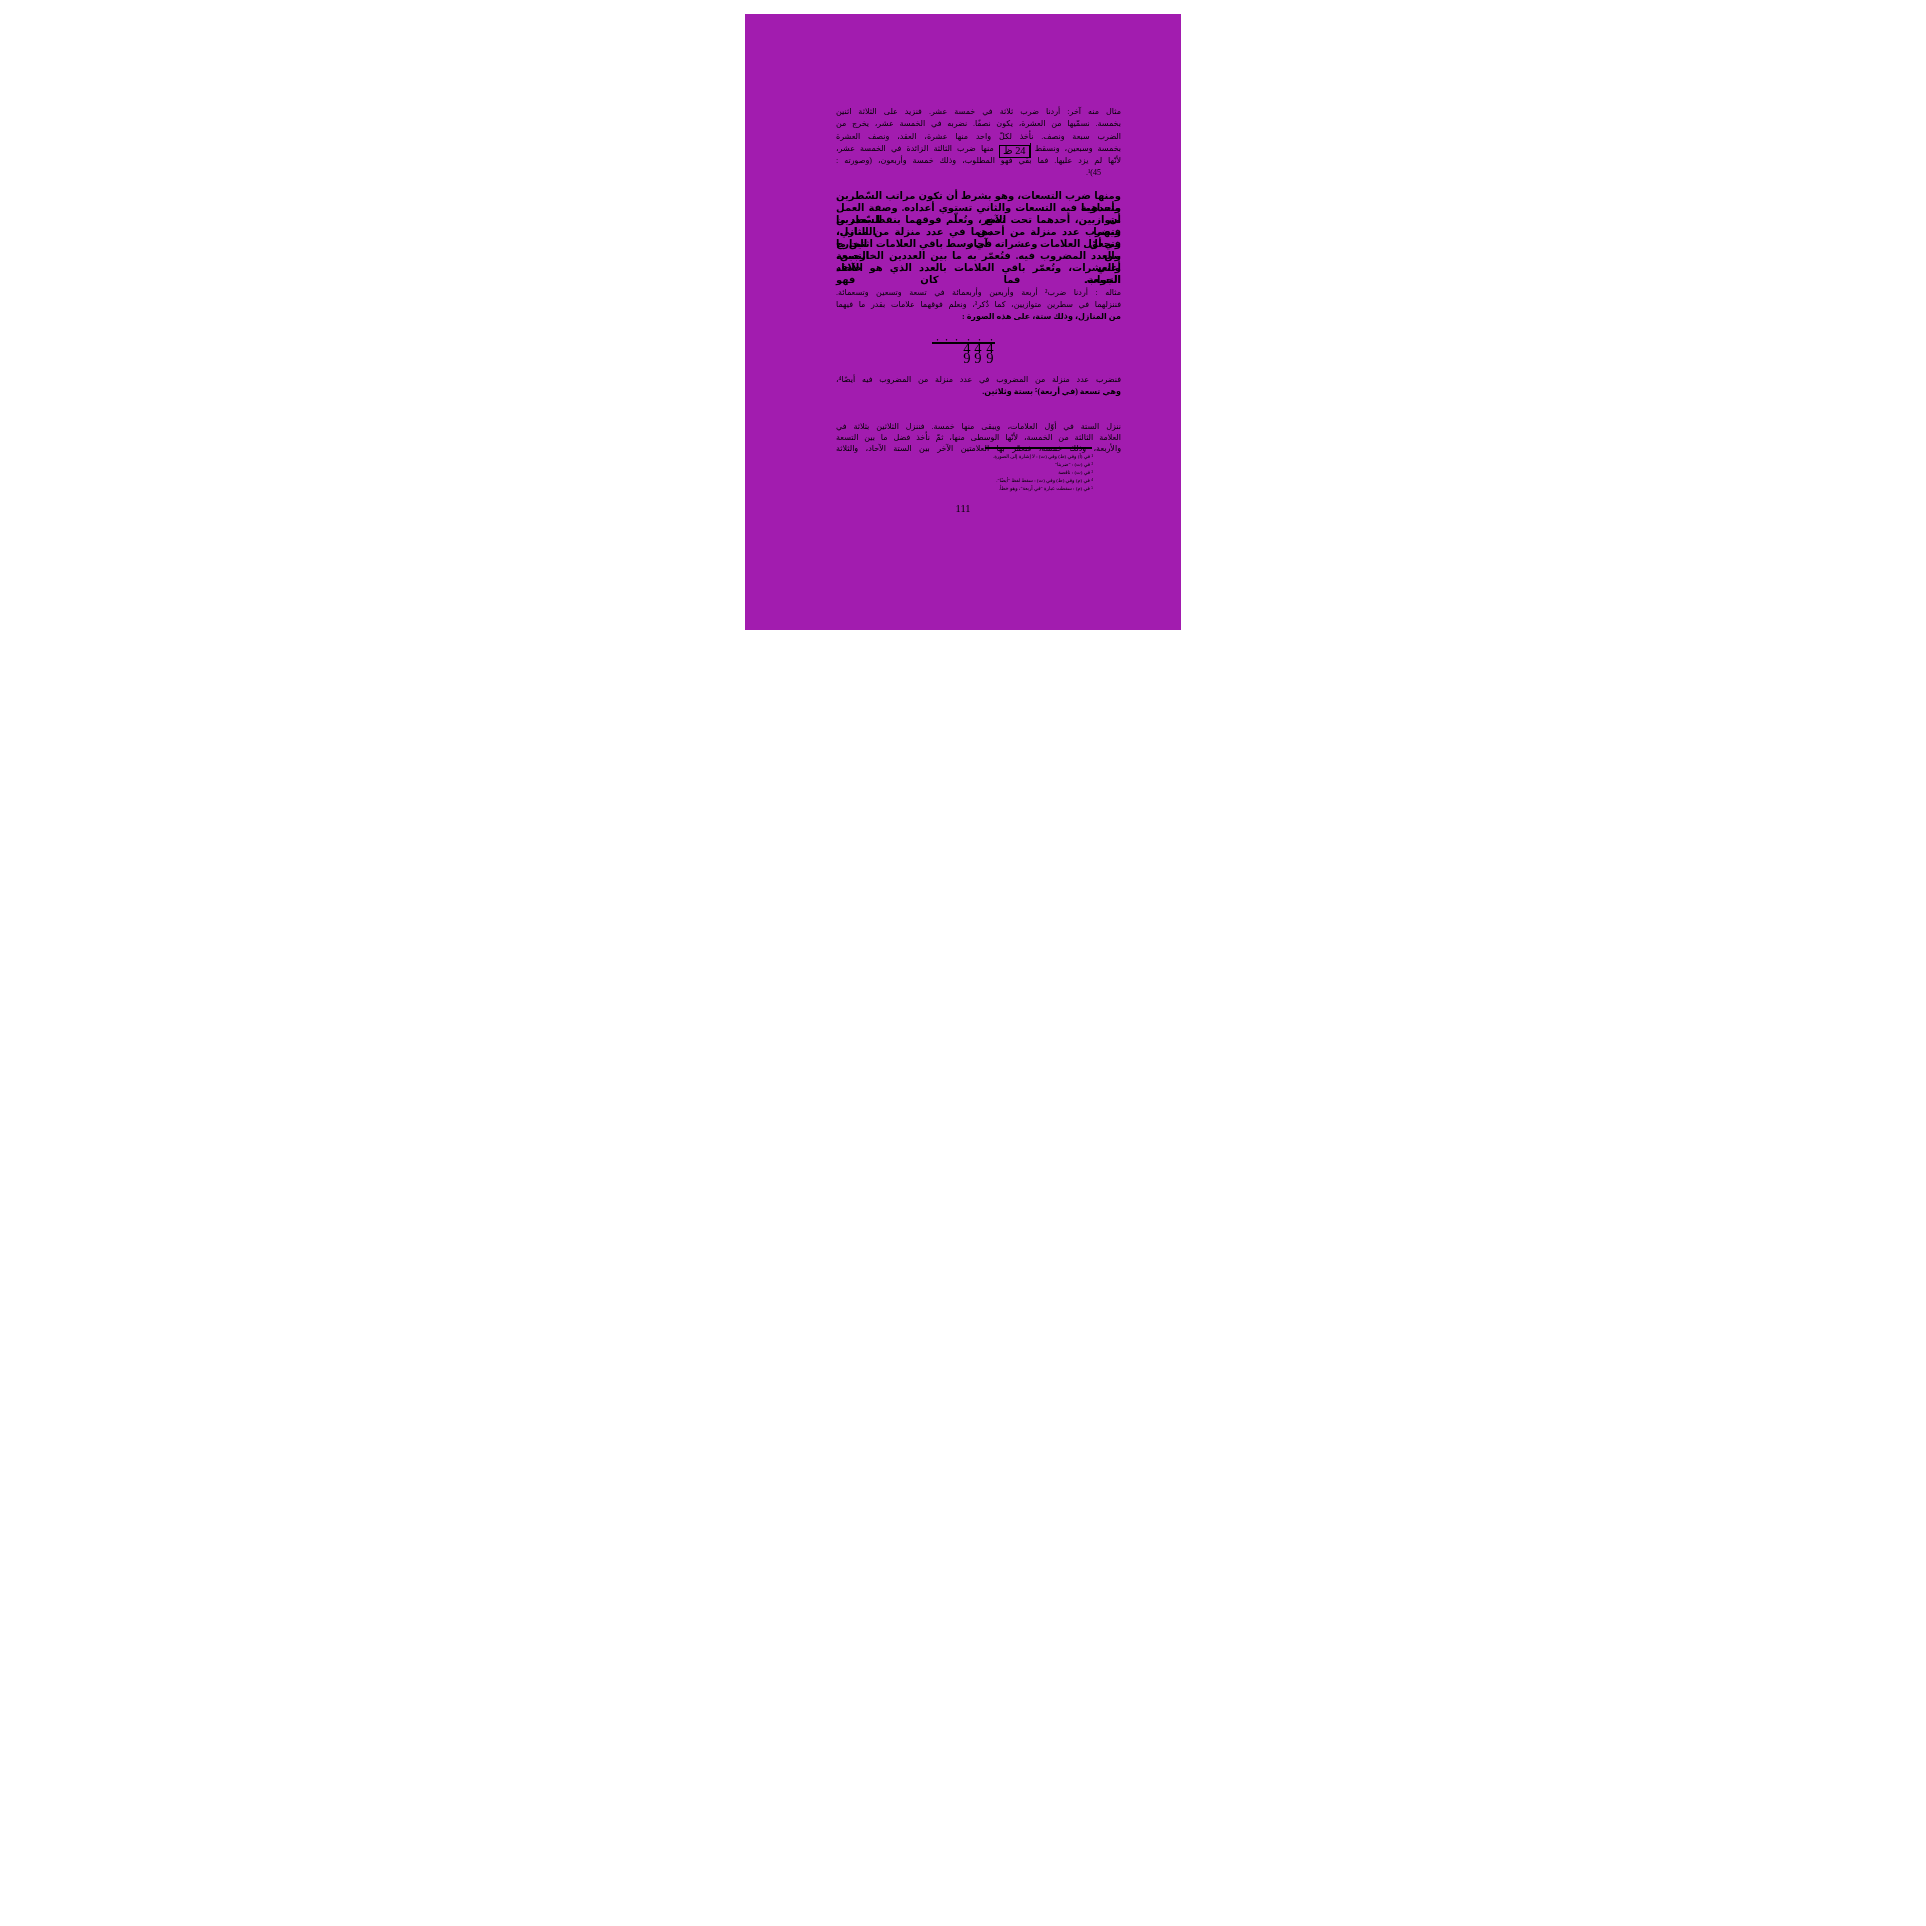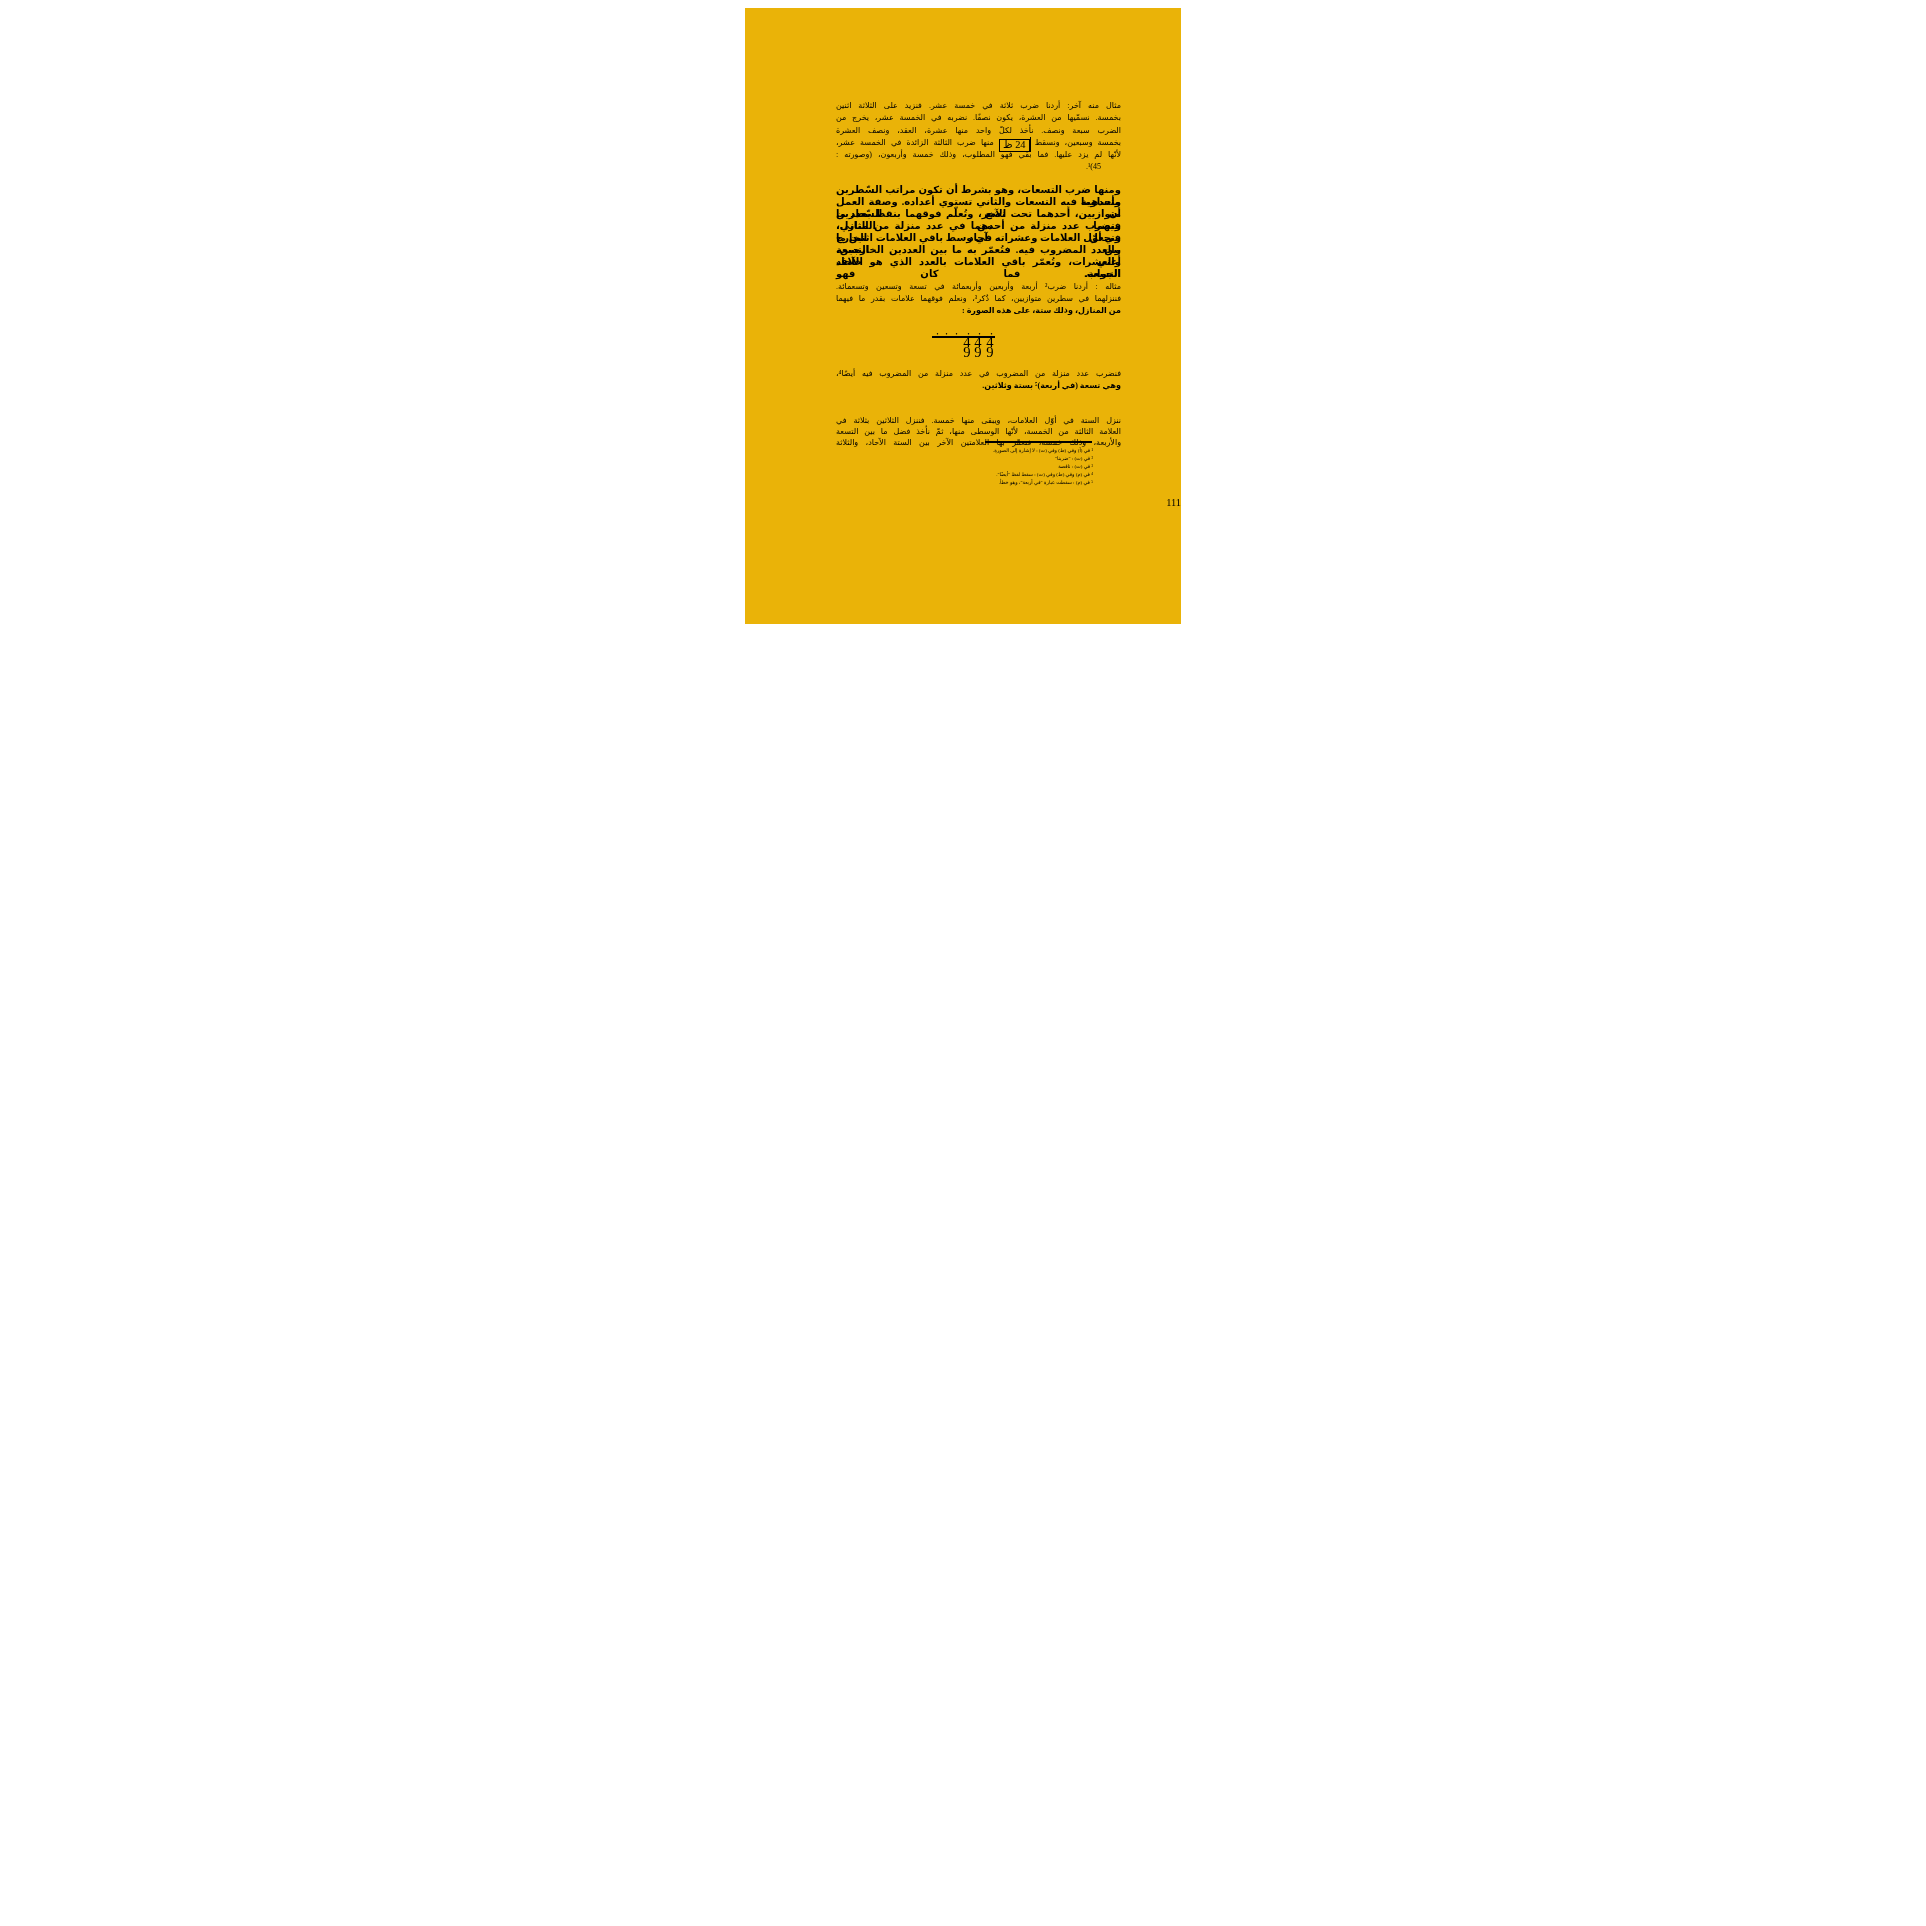--- a/index.html
+++ b/index.html
@@ -1,18 +1,18 @@
 <!DOCTYPE html>
 <html lang="ar" style="font-size:6.2px"><head>
 <meta charset="utf-8">
 <style>
   html, body { margin:0; padding:0; background:#ffffff; }
   .page {
-    position:relative; width:436px; height:616px; margin:8px auto;
-    background:#eab308; color:#000;
+    position:relative; width:436px; height:616px; margin:14px auto;
+    background:#a21caf; color:#000;
     font-family:"Liberation Serif","DejaVu Sans",sans-serif;
     overflow:hidden;
   }
   .para { position:absolute; left:91px; width:285px; direction:rtl; }
   .line { text-align:justify; text-align-last:justify; direction:rtl; overflow:visible; }
   .line.end { text-align:right; text-align-last:right;font-weight:bold; }
   #p1 .line { height:12.3px; line-height:12.3px; font-size:8px; }
   #p2 .line { height:12px; line-height:12px; font-size:10px; font-weight:bold; }
   #p3 .line, #p4 .line { font-size:8px; }
   #p3 .line { height:12px; line-height:12px; }
@@ -44,21 +44,21 @@
   .fig-rule { position:absolute; left:187px; top:328px; width:63px; height:1.5px; background:#000; }
   .fig-digit { position:absolute; font-family:"Liberation Serif",serif;
     font-size:14.6px; line-height:14.6px; transform:translateX(-50%); }
   .row4 { top:327px; }
   .row9 { top:337px; }
   
   .fn-rule { position:absolute; left:240px; top:433px; width:107px; height:1.5px; background:#000; }
   #footnotes { position:absolute; left:91px; top:439px; width:257px; direction:rtl; }
   #footnotes .fn-line { text-align:right; font-size:5px; height:8px; line-height:8px; }
   #page-num {
-    position:absolute; left:0; top:489px; width:100%; text-align:right;
+    position:absolute; left:0; top:489px; width:100%; text-align:center;
     font-family:"Liberation Serif",serif; font-size:10.4px;
   }
 </style>
 </head>
 <body>
 
 <div class="page">
 
   <section class="para" id="p1">
     <div class="line">مثال منه آخر: أردنا ضرب ثلاثة في خمسة عشر. فنزيد على الثلاثة اثنين</div>

